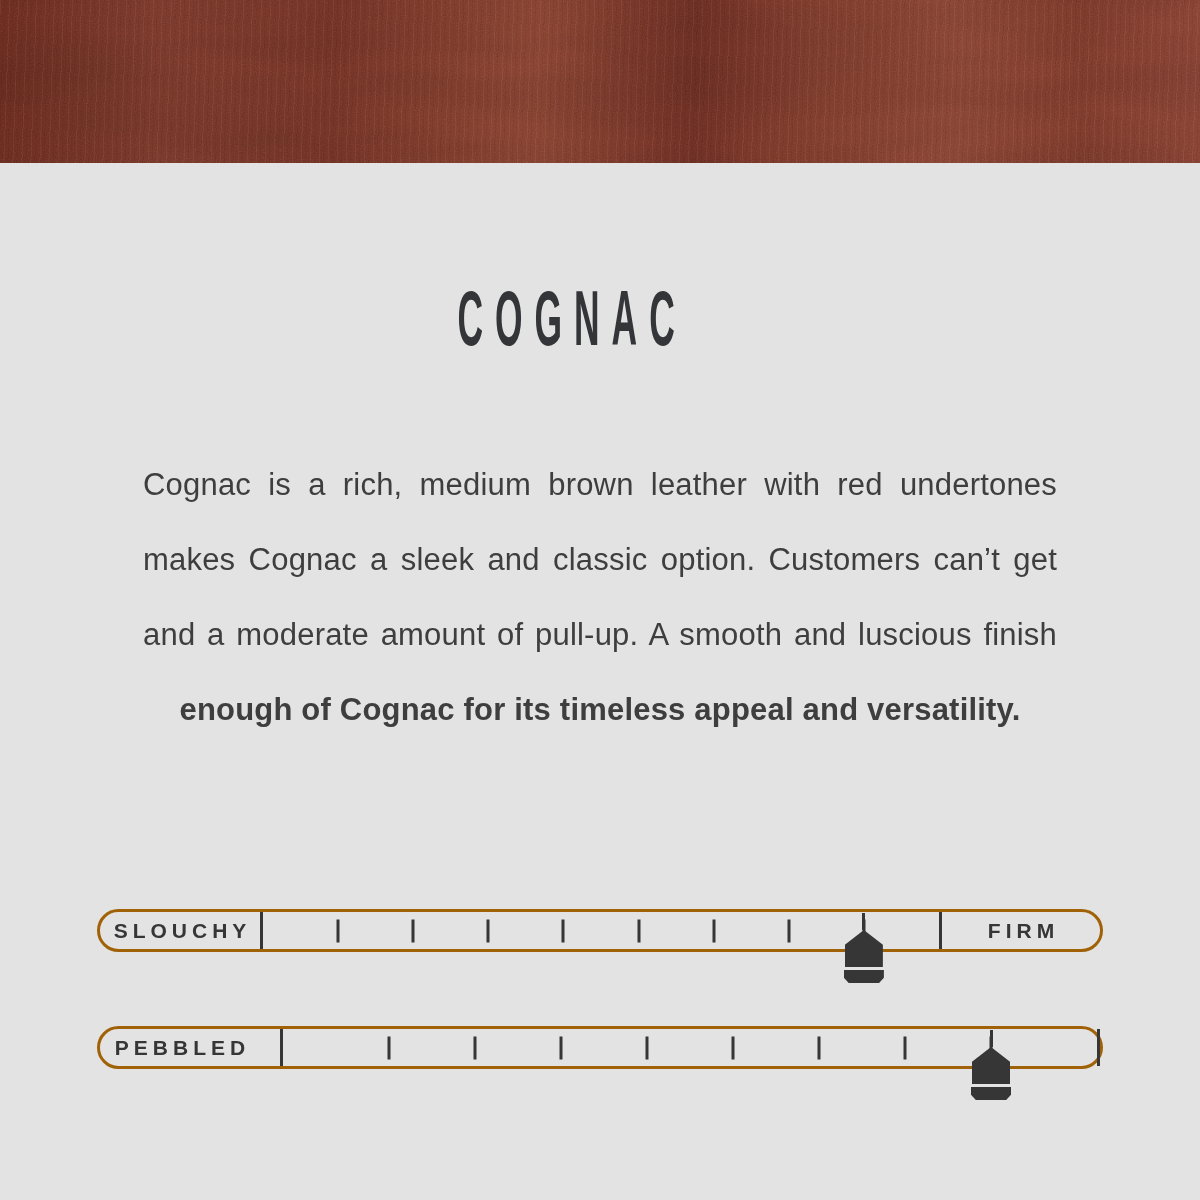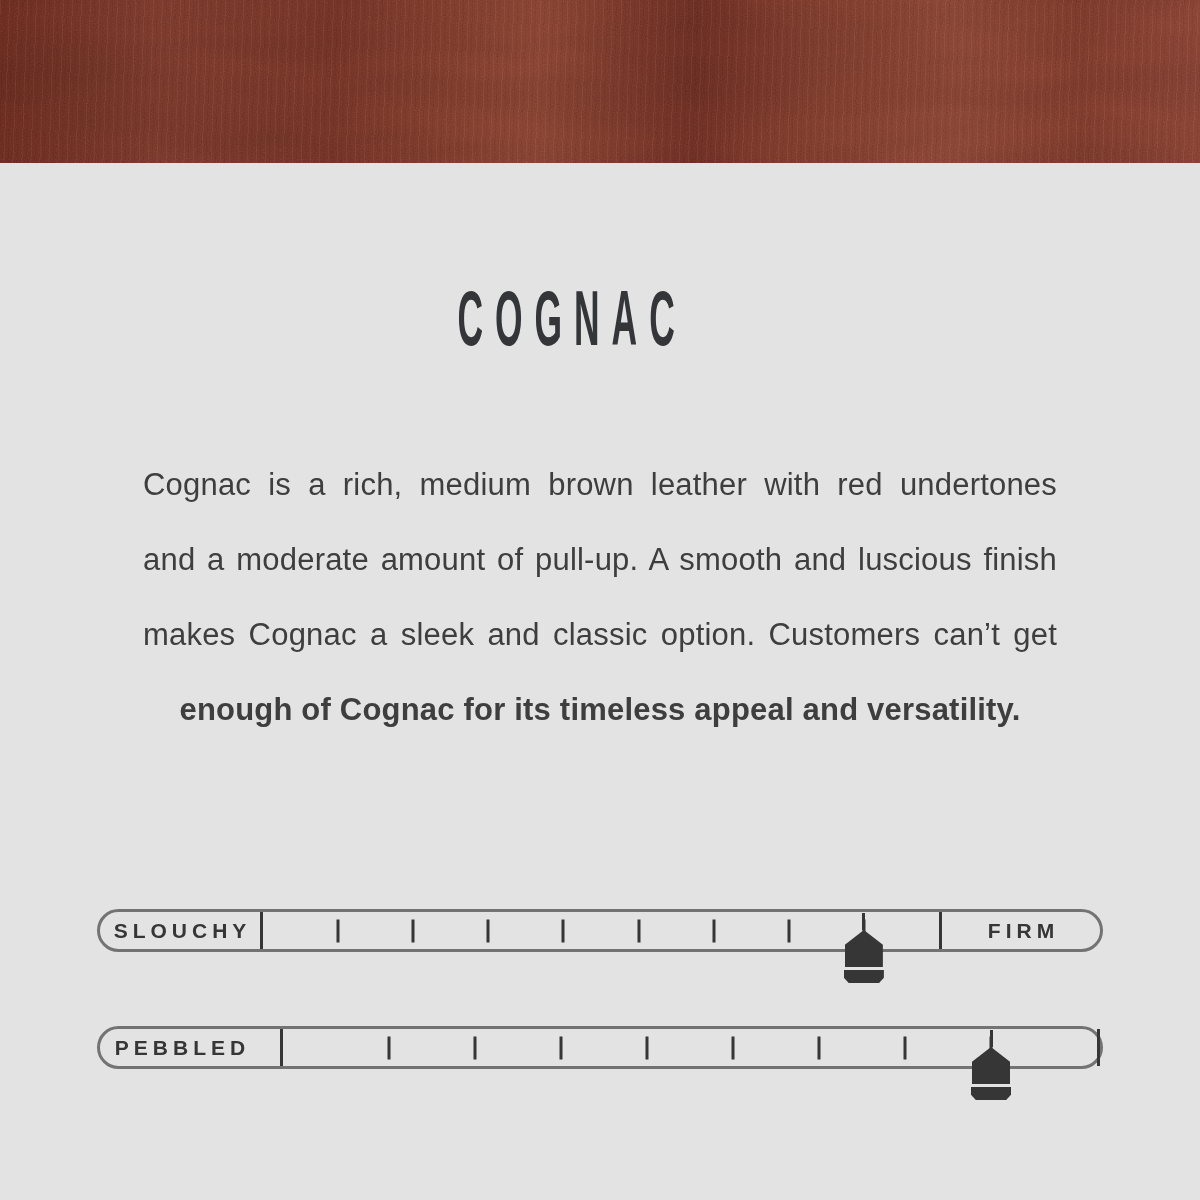--- a/index.html
+++ b/index.html
@@ -77,21 +77,21 @@
 
   
   .scales {
     position: absolute;
     top: 909px; left: 97px;
     width: 1006px;
   }
   .scale {
     position: relative;
     width: 1006px; height: 43px;
-    border: 3px solid #737373;
+    border: 3px solid #a16207;
     border-radius: 24px;
     display: flex;
     align-items: stretch;
   }
   .scale + .scale { margin-top: 74px; gap: 20px; }
   .scale-label {
     flex: 0 0 160px;
     display: flex; align-items: center; justify-content: center;
     font-weight: bold;
     font-size: 21px;
@@ -161,22 +161,22 @@
       <rect width="1200" height="163" filter="url(#fineGrain)"></rect>
     </svg>
   </header>
 
   <div class="title-wrap">
     <h1 class="title">COGNAC</h1>
   </div>
 
   <section class="description">
     <div class="para-line">Cognac is a rich, medium brown leather with red undertones</div>
+    <div class="para-line">makes Cognac a sleek and classic option. Customers can’t get</div>
     <div class="para-line">and a moderate amount of pull-up. A smooth and luscious finish</div>
-    <div class="para-line">makes Cognac a sleek and classic option. Customers can’t get</div>
     <div class="para-line last">enough of Cognac for its timeless appeal and versatility.</div>
   </section>
 
   <section class="scales">
 
     <div class="scale">
       <div class="scale-label left">SLOUCHY</div>
       <div class="scale-divider"></div>
       <div class="scale-track">
         <div class="pointer" style="left: 88.8889%;">

